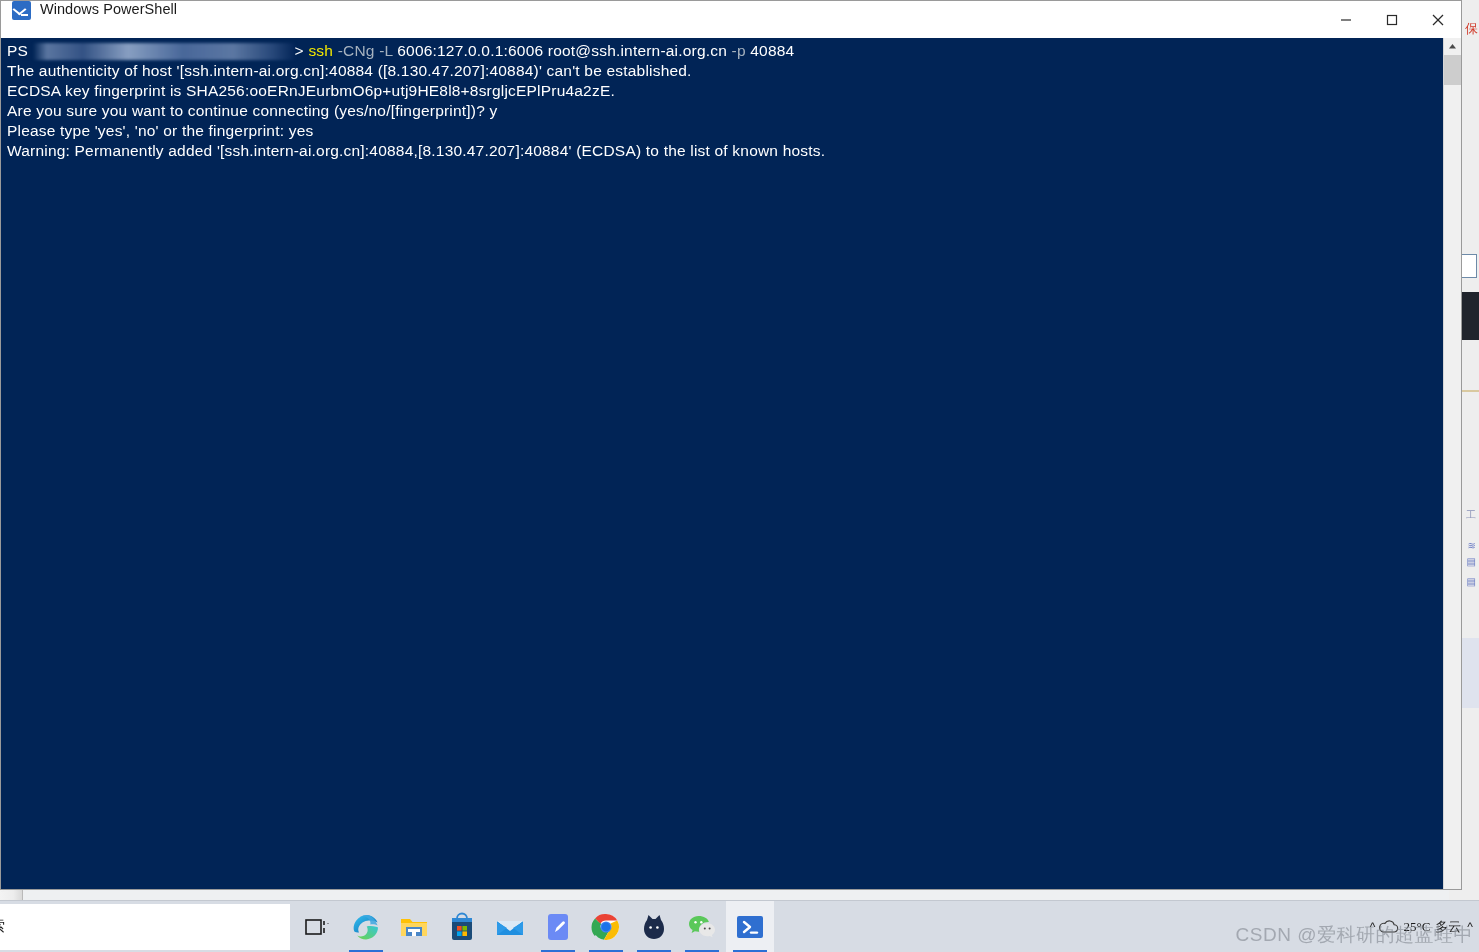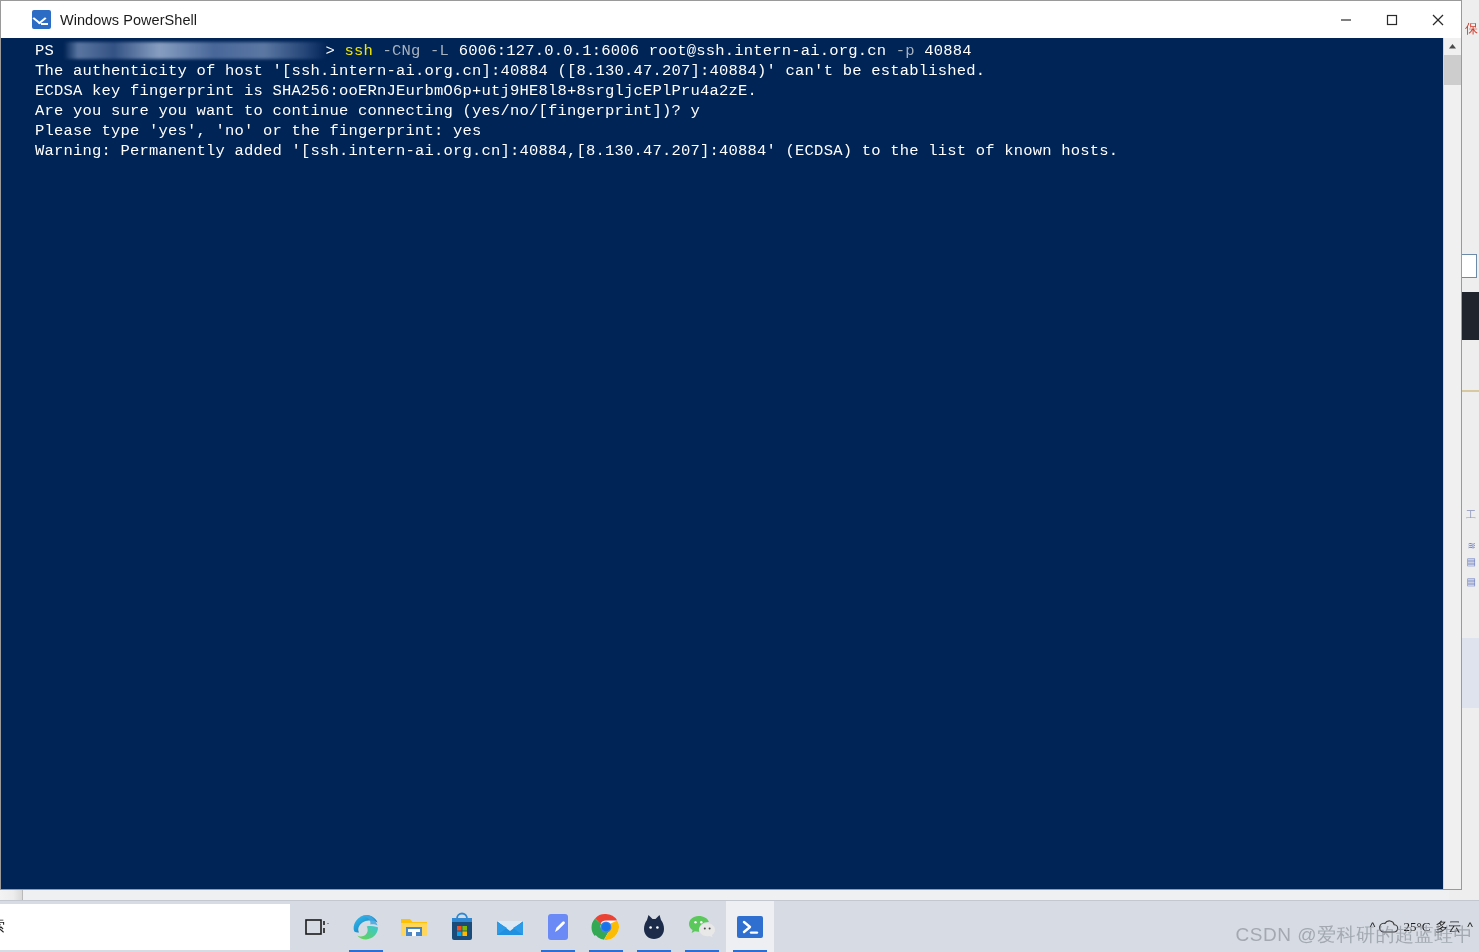--- a/index.html
+++ b/index.html
@@ -96,25 +96,24 @@
     border: 1px solid #9a9a9a;
     box-sizing: border-box;
     display: flex;
     flex-direction: column;
   }
 
   .titlebar {
     height: 37px;
     background: #ffffff;
     display: flex;
-    align-items: center;
+    align-items: flex-start;
     flex: none;
     position: relative;
     border-bottom: none;
-    margin-left: 20px;
   }
   .title-icon {
     width: 19px; height: 19px;
     margin-left: 11px;
     background: #2c6cc4;
     border-radius: 2px;
     position: relative;
     flex: none;
     overflow: hidden;
   }
@@ -163,28 +162,27 @@
   
   .console-area {
     flex: 1;
     display: flex;
     background: #012456;
     min-height: 0;
   }
   .console-text {
     flex: 1;
     padding: 3px 0 0 6px;
-    font-family: Liberation Mono, monospace;
+    font-family: Liberation Sans, sans-serif;
     font-size: 15.5px;
     line-height: 20px;
     color: #ffffff;
     white-space: pre;
     overflow: hidden;
     letter-spacing: 0.2px;
-    margin-left: 28px;
   }
   .tok-cmd { color: #f2e600; }
   .tok-param { color: #a6b2bf; }
   .tok-white { color: #ffffff; }
   .redacted {
     display: inline-block;
     vertical-align: middle;
     width: 262px;
     height: 17px;
     background:

